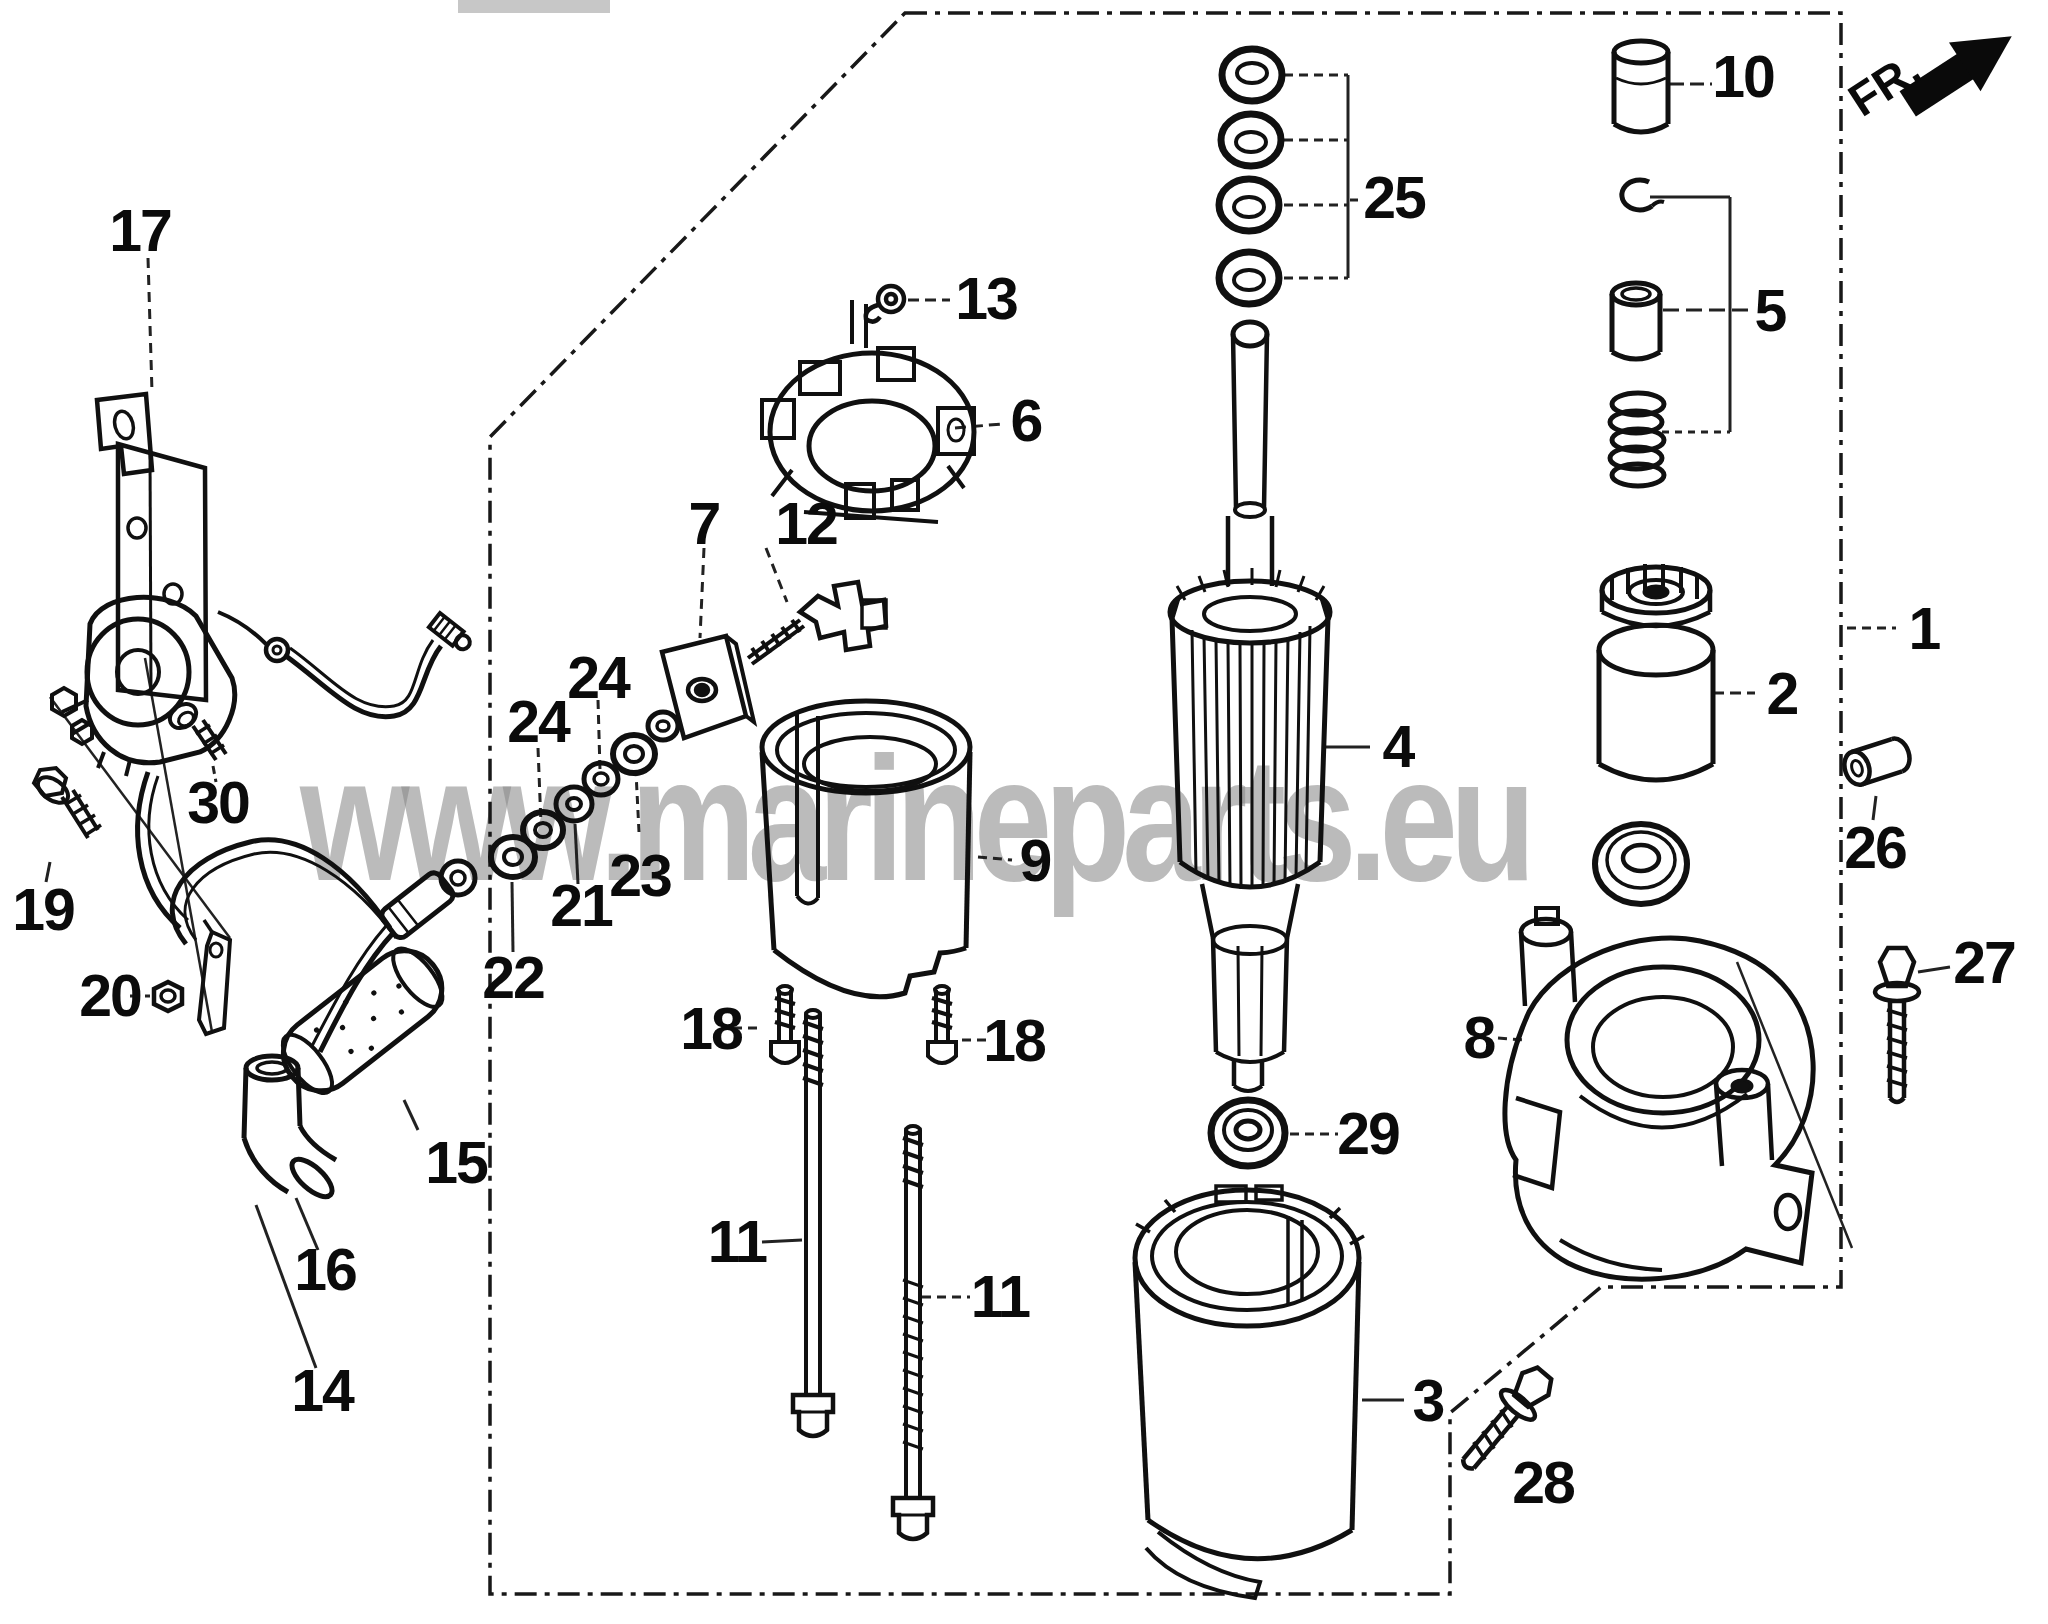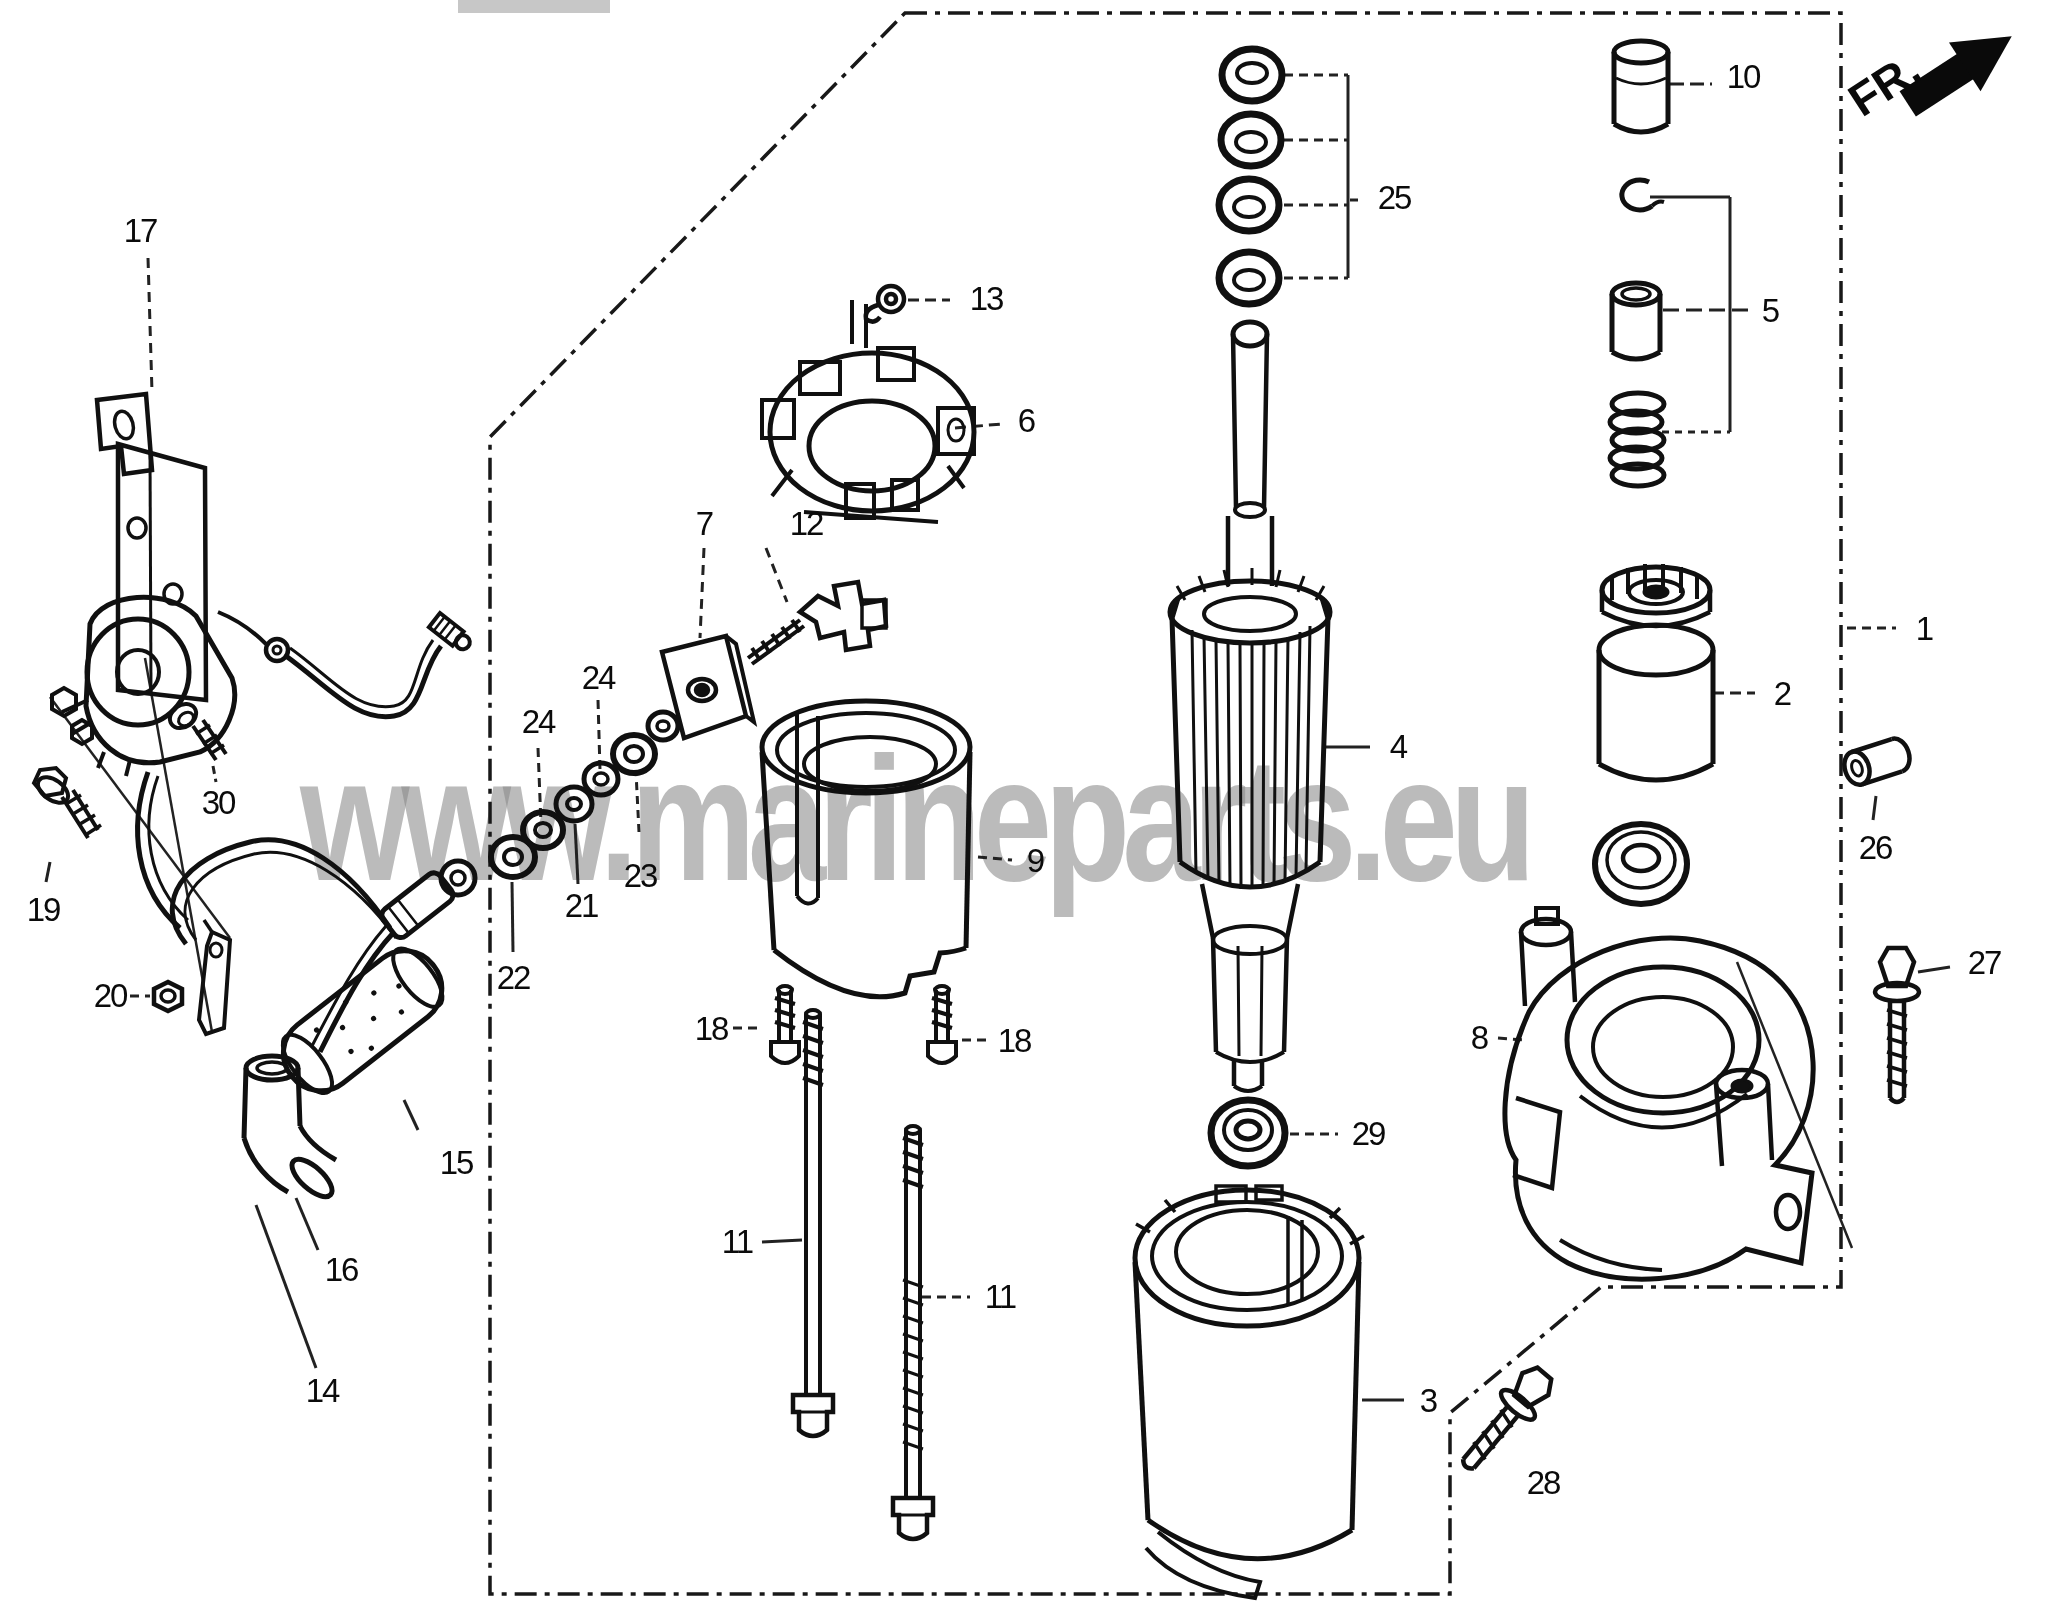--- a/index.html
+++ b/index.html
@@ -10,21 +10,21 @@
   #watermark{
     position:absolute;left:300px;top:718px;
     font-size:176px;font-weight:bold;letter-spacing:-10px;
     color:rgba(138,138,138,0.58);
     transform:scaleX(0.80);transform-origin:left top;
     white-space:nowrap;user-select:none;
   }
   #diagram-svg{position:absolute;left:0;top:0;}
   .callout{
     position:absolute;transform:translate(-50%,-50%);
-    font-weight:normal;font-size:33px;letter-spacing:-2px;color:#0b0b0b;
+    font-weight:bold;font-size:59px;letter-spacing:-2px;color:#0b0b0b;
     white-space:nowrap;
   }
   #artifact-bar{position:absolute;left:458px;top:0;width:152px;height:13px;background:#c7c7c7;}
   
   .k{stroke:#101010;fill:none;}
 </style>
 </head>
 <body>
 
 <div id="stage">
@@ -414,21 +414,21 @@
       <div class="callout" style="left: 704px; top: 524px;">7</div>
       <div class="callout" style="left: 1479px; top: 1038px;">8</div>
       <div class="callout" style="left: 1035px; top: 861px;">9</div>
       <div class="callout" style="left: 1743px; top: 77px;">10</div>
       <div class="callout" style="left: 737px; top: 1242px;">11</div>
       <div class="callout" style="left: 1000px; top: 1297px;">11</div>
       <div class="callout" style="left: 766px; top: 524px; margin-left: 40px;">12</div>
       <div class="callout" style="left: 986px; top: 299px;">13</div>
       <div class="callout" style="left: 322px; top: 1391px;">14</div>
       <div class="callout" style="left: 420px; top: 1163px; margin-left: 36px;">15</div>
-      <div class="callout" style="left: 325px; top: 1270px; margin-left: 16px;">16</div>
+      <div class="callout" style="left: 325px; top: 1270px;">16</div>
       <div class="callout" style="left: 140px; top: 231px;">17</div>
       <div class="callout" style="left: 711px; top: 1029px;">18</div>
       <div class="callout" style="left: 1014px; top: 1041px;">18</div>
       <div class="callout" style="left: 43px; top: 910px;">19</div>
       <div class="callout" style="left: 110px; top: 996px;">20</div>
       <div class="callout" style="left: 581px; top: 906px;">21</div>
       <div class="callout" style="left: 513px; top: 978px;">22</div>
       <div class="callout" style="left: 640px; top: 876px;">23</div>
       <div class="callout" style="left: 538px; top: 722px;">24</div>
       <div class="callout" style="left: 598px; top: 678px;">24</div>

